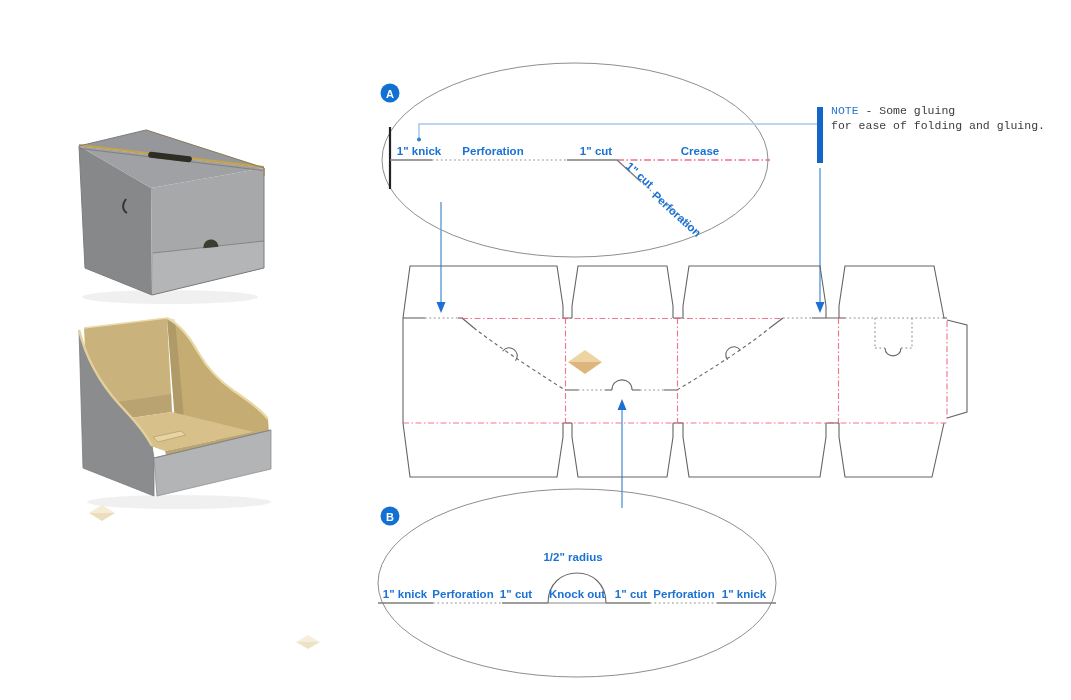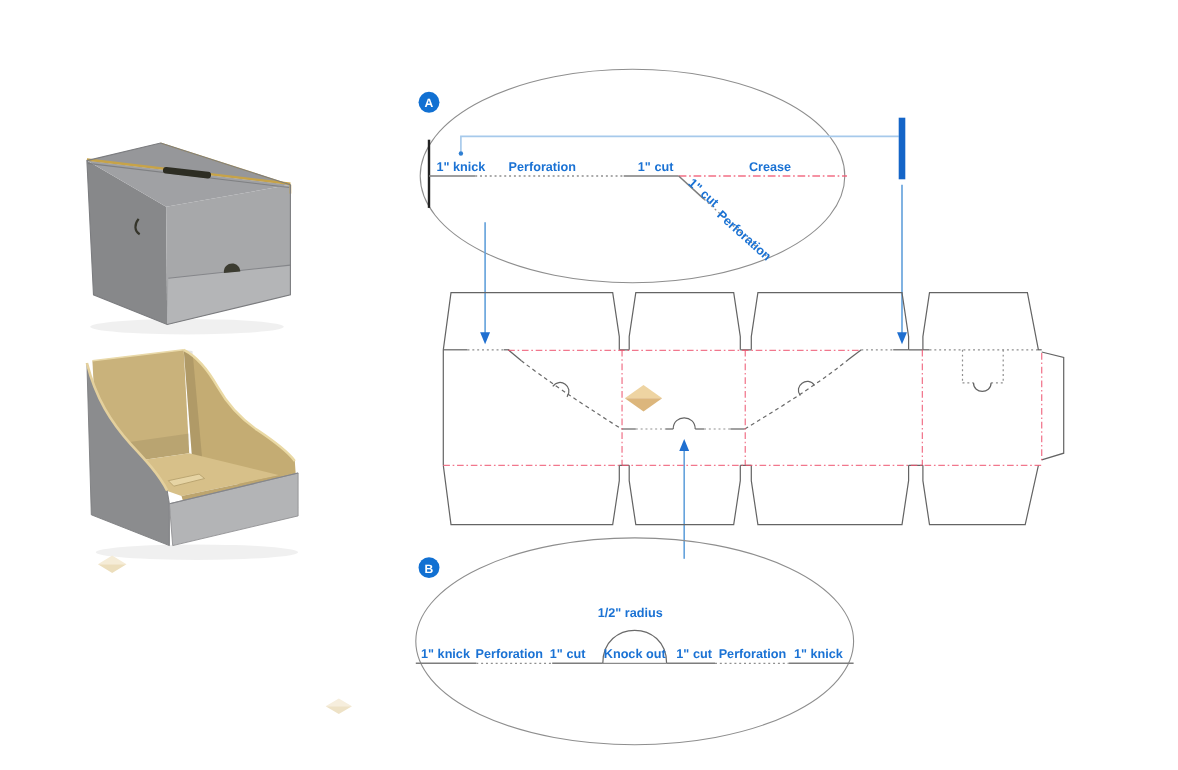--- a/index.html
+++ b/index.html
@@ -187,15 +187,17 @@
     <text class="lbl" x="631" y="598" text-anchor="middle">1" cut</text>
     <text class="lbl" x="684" y="598" text-anchor="middle">Perforation</text>
     <text class="lbl" x="744" y="598" text-anchor="middle">1" knick</text>
     <text class="lbl" x="573" y="561" text-anchor="middle">1/2" radius</text>
     <circle cx="390" cy="516" r="9.5" fill="#1170d2"></circle>
     <text class="badge-t" x="390" y="520.5" text-anchor="middle">B</text>
   </g>
 </svg>
 
   <div class="note">
+    <div><span class="kw">NOTE</span><span> - Some gluing</span></div>
+    <div>for ease of folding and gluing.</div>
   </div>
 
 </div>
 
 </body></html>

